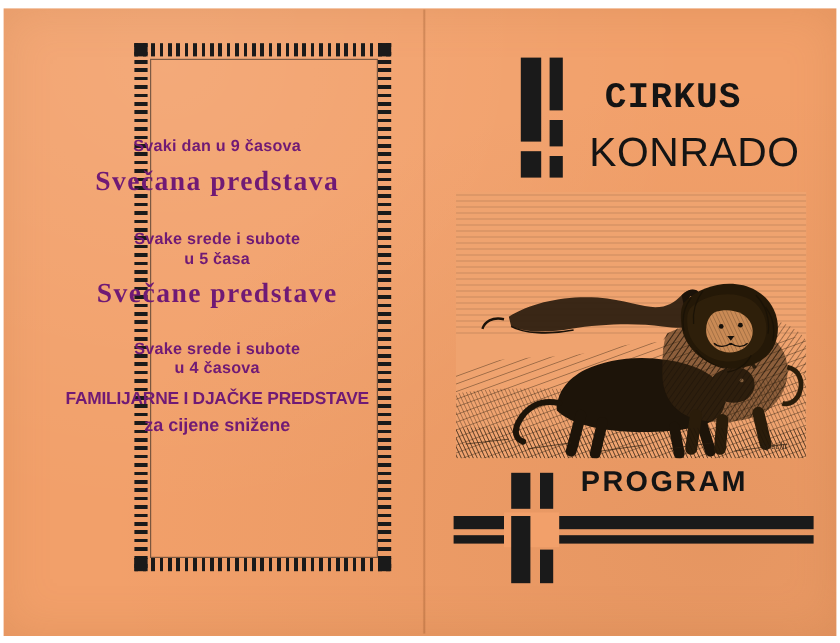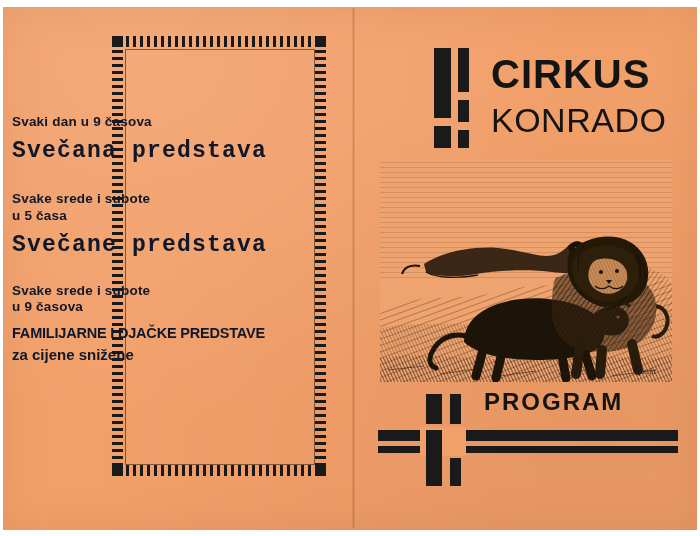--- a/index.html
+++ b/index.html
@@ -97,32 +97,32 @@
   .fc-tr { left:303px; top:26px; width:11px; height:11px; }
   .fc-bl { left:100px; top:455px; width:11px; height:11px; }
   .fc-br { left:303px; top:455px; width:11px; height:11px; }
 
   
   #program-text {
     position: absolute;
     left: 0px;
     top: 104px;
     width: 338px;
-    text-align: left;
-    color: #0f172a;
+    text-align: center;
+    color: #701a75;
   }
   .line-small {
     font-size: 13.5px;
     font-weight: 700;
     letter-spacing: 0.2px;
     line-height: 1.25;
     margin: 0;
   }
   .line-big {
-    font-family: Liberation Mono, monospace;
+    font-family: Liberation Serif, serif;
     font-size: 23px;
     font-weight: 700;
     letter-spacing: 1.2px;
     margin: 7px 0 0 0;
     line-height: 1.15;
   }
   .gap-a { height: 27px; }
   .gap-b { height: 24px; }
   .line-bold-caps {
     font-size: 14.5px;
@@ -165,26 +165,26 @@
   .lm5 { left: 24px; top: 82px; width: 11px; height: 18px; }
 
   #title-block {
     position: absolute;
     left: 135px;
     top: 44px;
     width: 205px;
     color: #141414;
   }
   .t-cirkus {
-    font-family: Liberation Sans, sans-serif;
-    font-size: 40px;
+    font-family: Liberation Mono, monospace;
+    font-size: 30px;
     font-weight: 700;
     letter-spacing: 1px;
     line-height: 1;
-    margin: 0;
+    margin: 13px;
   }
   .t-konrado {
     font-family: "Liberation Sans", sans-serif;
     font-size: 34px;
     font-weight: 400;
     letter-spacing: 0.5px;
     line-height: 1;
     margin: 9px 0 0 0;
   }
 
@@ -266,24 +266,24 @@
     <div class="fc fc-tr"></div>
     <div class="fc fc-bl"></div>
     <div class="fc fc-br"></div>
 
     <div id="program-text">
       <p class="line-small">Svaki dan u 9 časova</p>
       <p class="line-big">Svečana predstava</p>
       <div class="gap-a"></div>
       <p class="line-small">Svake srede i subote</p>
       <p class="line-small">u 5 časa</p>
-      <p class="line-big">Svečane predstava</p>
+      <p class="line-big">Svečane predstave</p>
       <div class="gap-b"></div>
       <p class="line-small">Svake srede i subote</p>
-      <p class="line-small">u 9 časova</p>
+      <p class="line-small">u 4 časova</p>
       <p class="line-bold-caps">FAMILIJARNE I DJAČKE PREDSTAVE</p>
       <p class="line-sub">za cijene snižene</p>
     </div>
   </div>
 
   <div id="fold"></div>
 
   <div id="right-panel">
 
     <div id="logo-mark">

